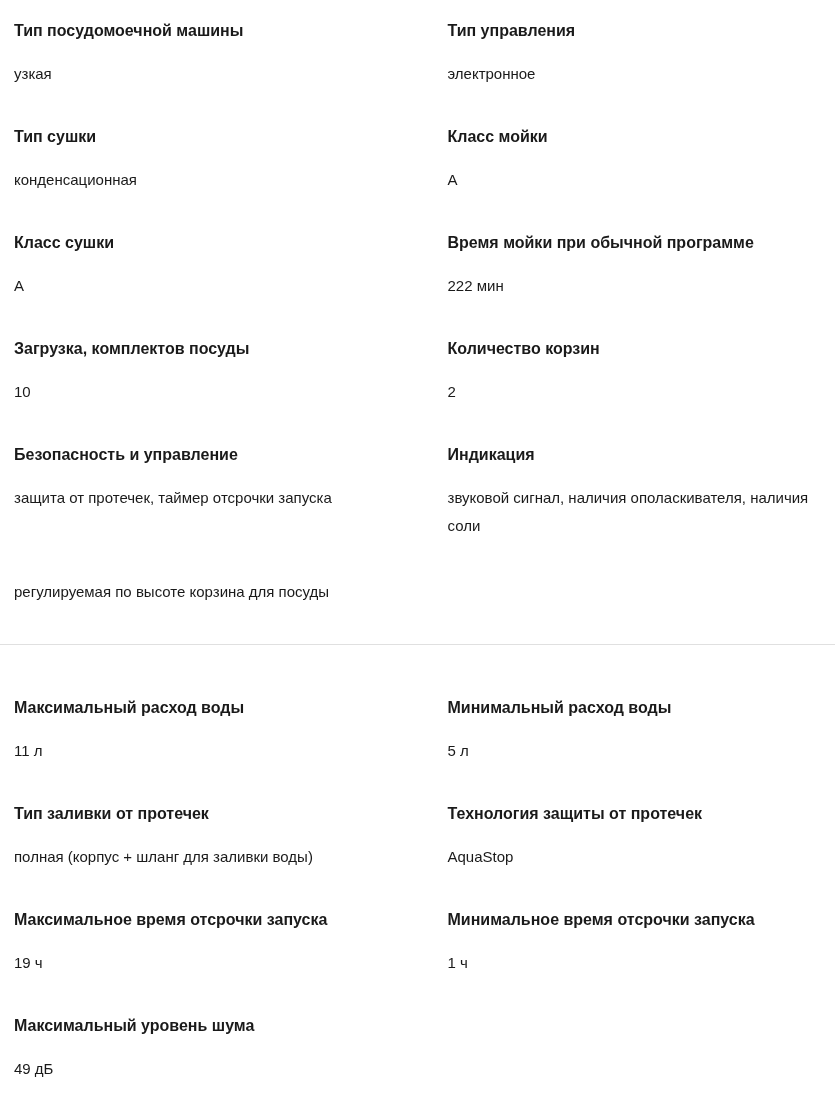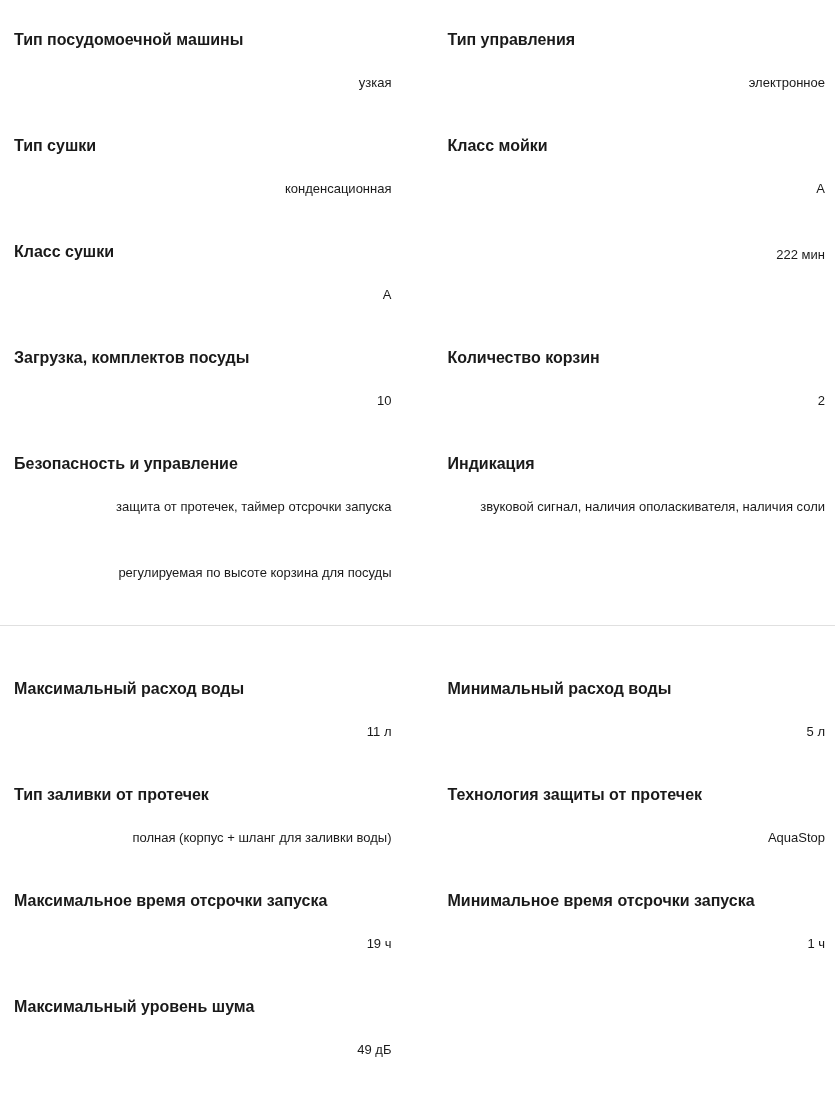--- a/index.html
+++ b/index.html
@@ -11,41 +11,40 @@
     height: 1110px;
     overflow: hidden;
     background: #ffffff;
     font-family: "Liberation Sans", sans-serif;
     color: #1a1a1a;
   }
   .specs-grid {
     display: grid;
     grid-template-columns: 1fr 1fr;
     column-gap: 56px;
-    padding: 29px 14px 0 14px;
+    padding: 20px 14px 0 14px;
     box-sizing: border-box;
   }
   .specs-grid.second {
     padding-top: 52px;
   }
   .spec {
     margin: 0 0 38px 0;
   }
   .spec-label {
     font-size: 16px;
     font-weight: 700;
     line-height: 22px;
     margin: 0 0 18px 0;
   }
   .spec-value {
-    font-size: 13px;
+    font-size: 15px;
     font-weight: 400;
     line-height: 28px;
     margin: 0;
-    text-align: right;
   }
   .divider {
     border: none;
     height: 1px;
     background: #e0e0e0;
     margin: 0 4px 0 0;
   }
 </style>
 </head>
 <body>
@@ -65,20 +64,21 @@
   </div>
   <div class="spec">
     <div class="spec-label">Класс мойки</div>
     <div class="spec-value">А</div>
   </div>
   <div class="spec">
     <div class="spec-label">Класс сушки</div>
     <div class="spec-value">А</div>
   </div>
   <div class="spec">
+    <div class="spec-label">Время мойки при обычной программе</div>
     <div class="spec-value">222 мин</div>
   </div>
   <div class="spec">
     <div class="spec-label">Загрузка, комплектов посуды</div>
     <div class="spec-value">10</div>
   </div>
   <div class="spec">
     <div class="spec-label">Количество корзин</div>
     <div class="spec-value">2</div>
   </div>

